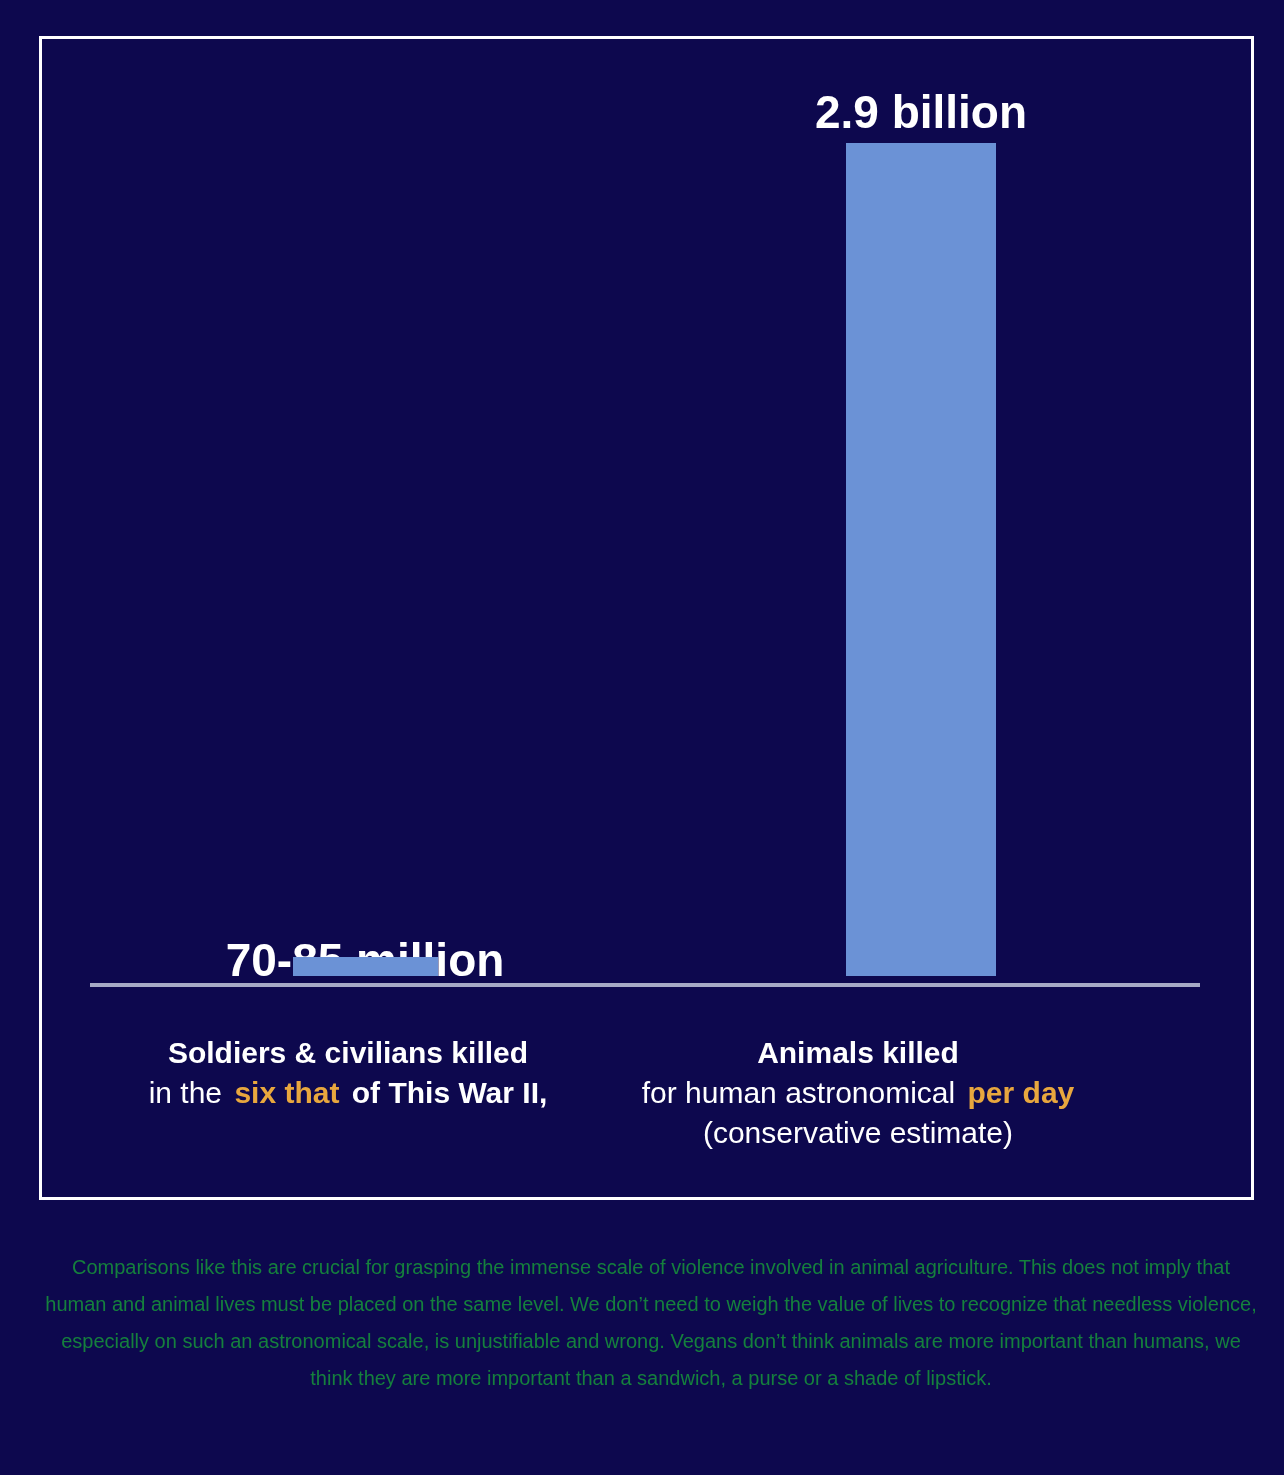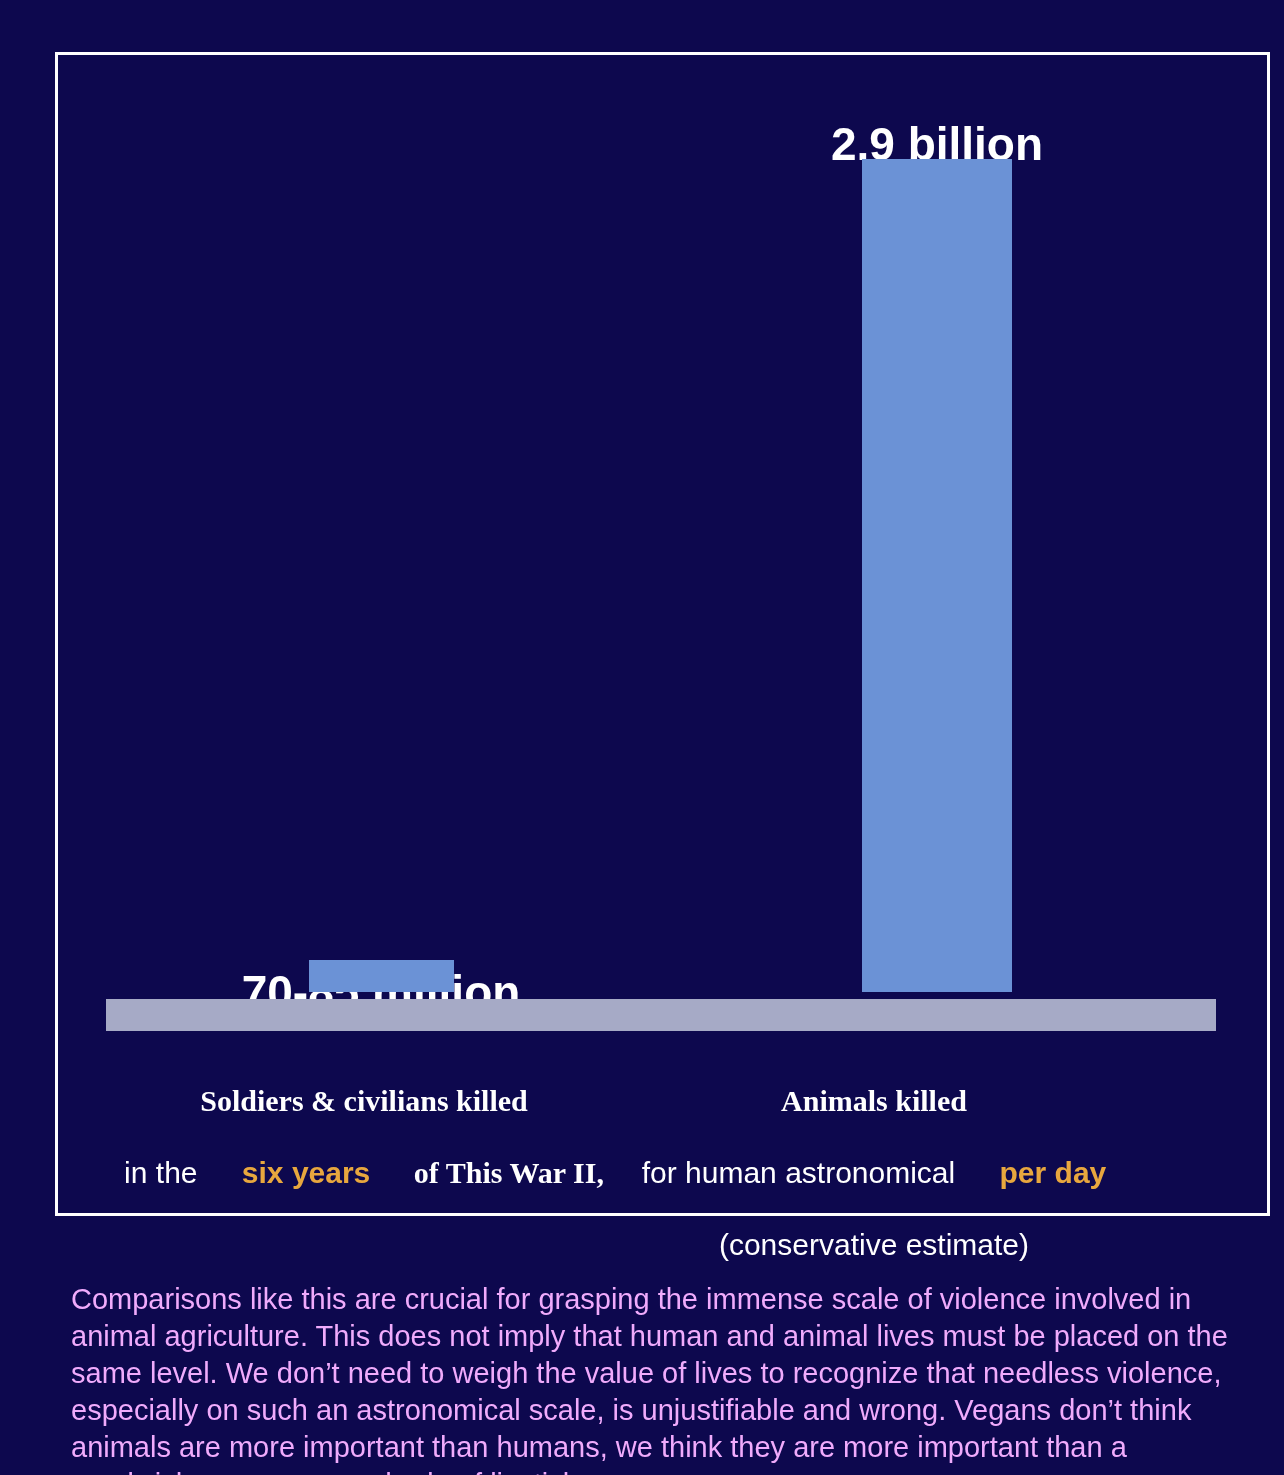--- a/index.html
+++ b/index.html
@@ -1,15 +1,15 @@
 <!DOCTYPE html>
 <html><head>
 <meta charset="utf-8">
 <style>
-  * { margin: 2px; padding: 16px; box-sizing: border-box; }
+  * { margin: 2px; padding: 0; box-sizing: border-box; }
   html, body { width: 1284px; height: 1475px; }
   body {
     background: #0d084e;
     font-family: "Liberation Sans", sans-serif;
     position: relative;
     overflow: hidden;
     color: #ffffff;
   }
   .chart-box {
     position: absolute;
@@ -44,30 +44,30 @@
     top: 991px;
     transform: translateX(-50%);
     text-align: center;
     font-size: 30px;
     line-height: 38px;
     white-space: nowrap;
     color: #ffffff;
   }
   .caption.left { left: 304px; }
   .caption.right { left: 814px; }
-  .caption .bold { font-weight: bold; font-family: Liberation Serif, serif; }
+  .caption .bold { font-weight: bold; }
   .caption .accent { font-weight: bold; color: #e8a73e; }
   .footer-paragraph {
     position: absolute;
     left: 33px; top: 1243px;
     width: 1224px;
-    font-size: 29px;
+    font-size: 20px;
     line-height: 37px;
-    color: #f0abfc;
-    text-align: left;
+    color: #15803d;
+    text-align: center;
   }
 </style>
 </head>
 <body>
 
 <div class="chart-box">
 
   <div class="value-label large">2.9 billion</div>
 
   <div class="value-label small">70-85 million</div>
@@ -76,21 +76,21 @@
 
   <div class="bar bar-small" style="height: 19px;"></div>
 
   <div class="axis-line"></div>
 
   <div class="caption left">
     <div>
       <span class="bold">Soldiers &amp; civilians killed</span>
     </div>
     <div>
-      <span>in the </span><span class="accent">six years</span><span class="bold"> of This War II,</span>
+      <span>in the </span><span class="accent">six that</span><span class="bold"> of This War II,</span>
     </div>
   </div>
 
   <div class="caption right">
     <div>
       <span class="bold">Animals killed</span>
     </div>
     <div>
       <span>for human astronomical </span><span class="accent">per day</span>
     </div>

